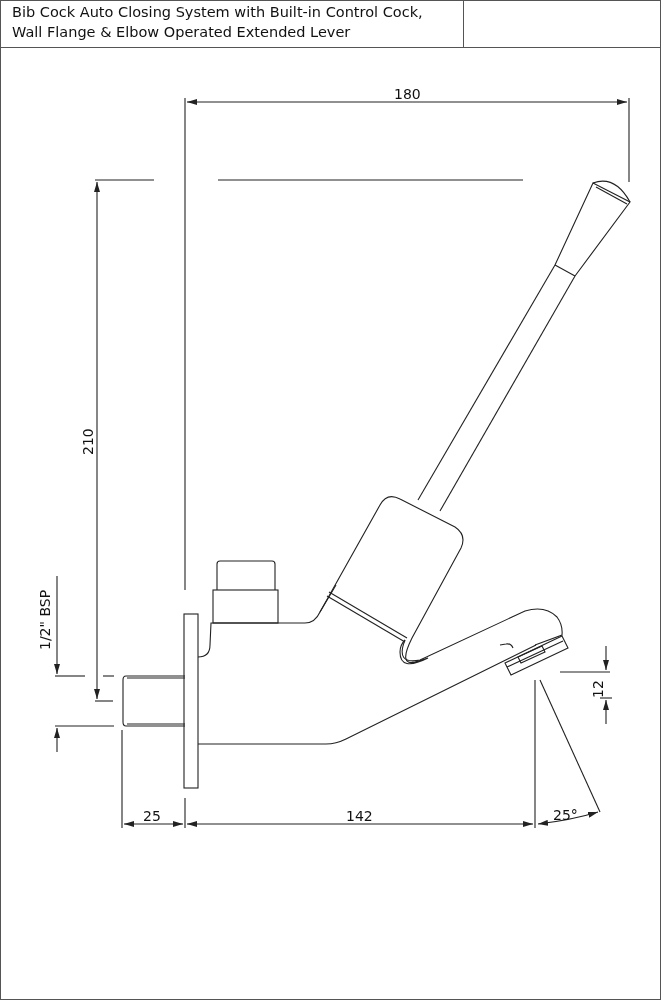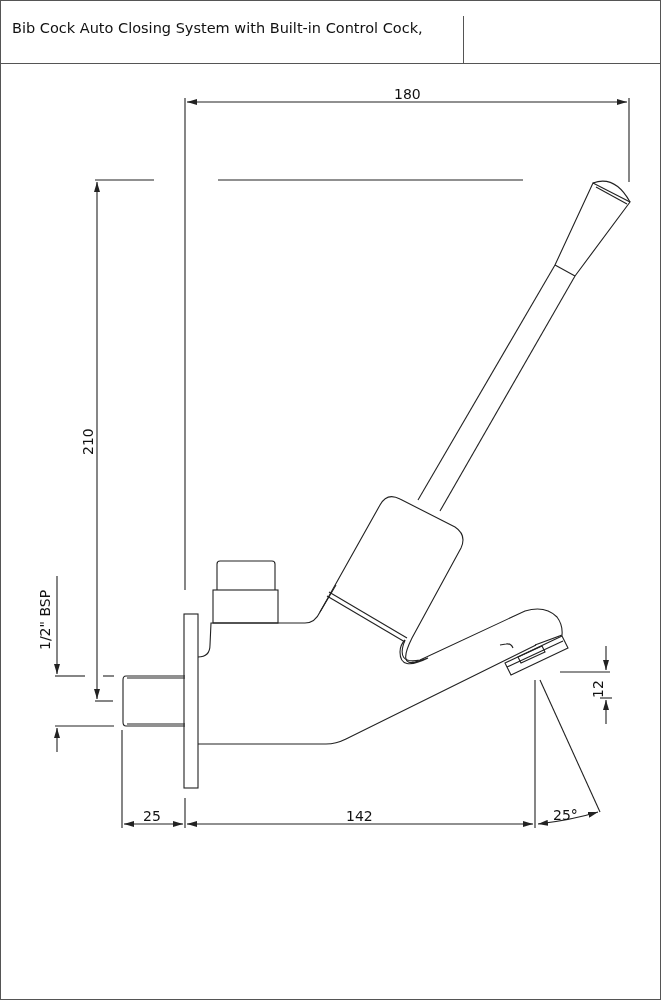--- a/index.html
+++ b/index.html
@@ -1,33 +1,34 @@
 <!DOCTYPE html>
 <html><head>
 <meta charset="utf-8">
 <style>
   html, body { margin:0; padding:0; background:#ffffff; }
   body { width:661px; height:1000px; position:relative; overflow:hidden; font-family:"DejaVu Sans", sans-serif; }
   .frame { position:absolute; left:0; top:0; width:659px; height:998px; border:1px solid #555; }
-  .header { position:absolute; left:0; top:0; width:661px; height:48px; border-bottom:1.5px solid #555; box-sizing:border-box;margin-top:16px; }
+  .header { position:absolute; left:0; top:0; width:661px; height:48px; border-bottom:1.5px solid #555; box-sizing:border-box; }
   .title { position:absolute; left:12px; top:2px; width:450px; font-size:14.5px; line-height:20px; color:#111; }
   .title div { white-space:nowrap; }
   .divider { position:absolute; left:463px; top:0; width:1px; height:48px; background:#555; }
   .catno { position:absolute; left:470px; top:14px; font-size:16px; color:#111; white-space:nowrap; }
   svg { position:absolute; left:0; top:0; }
   .dim { font-family:"DejaVu Sans", sans-serif; font-size:14px; fill:#111; }
 </style>
 </head>
 <body>
 
 <div class="frame"></div>
 
 <div class="header">
   <div class="title">
     <div>Bib Cock Auto Closing System with Built-in Control Cock,</div>
+    <div>Wall Flange &amp; Elbow Operated Extended Lever</div>
   </div>
   <div class="divider"></div>
 </div>
 
 <svg width="661" height="1000" viewBox="0 0 661 1000">
   <defs>
     <marker id="arr" markerWidth="10" markerHeight="6" refX="10" refY="3" orient="auto-start-reverse" markerUnits="userSpaceOnUse">
       <path d="M0,0 L10,3 L0,6 z" fill="#222"></path>
     </marker>
   </defs>

